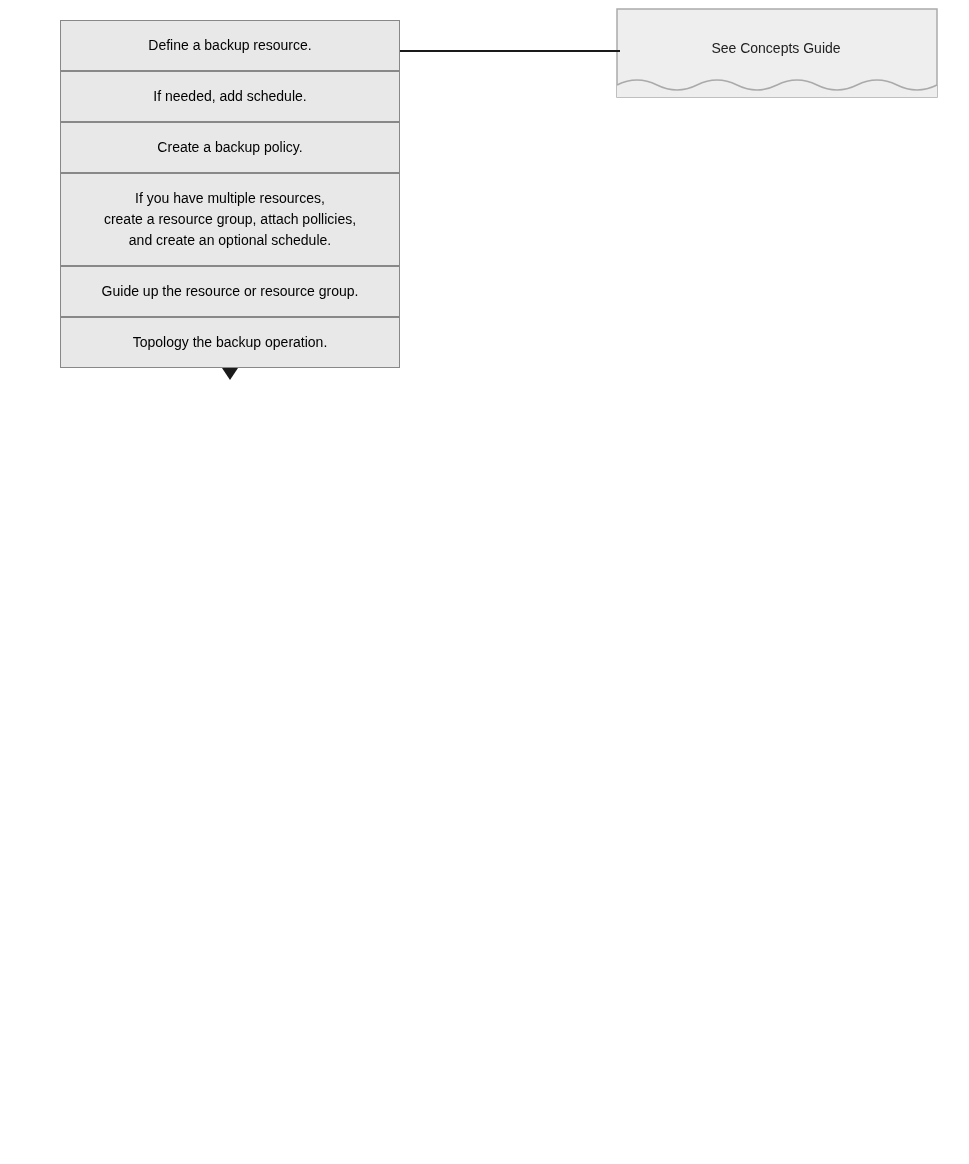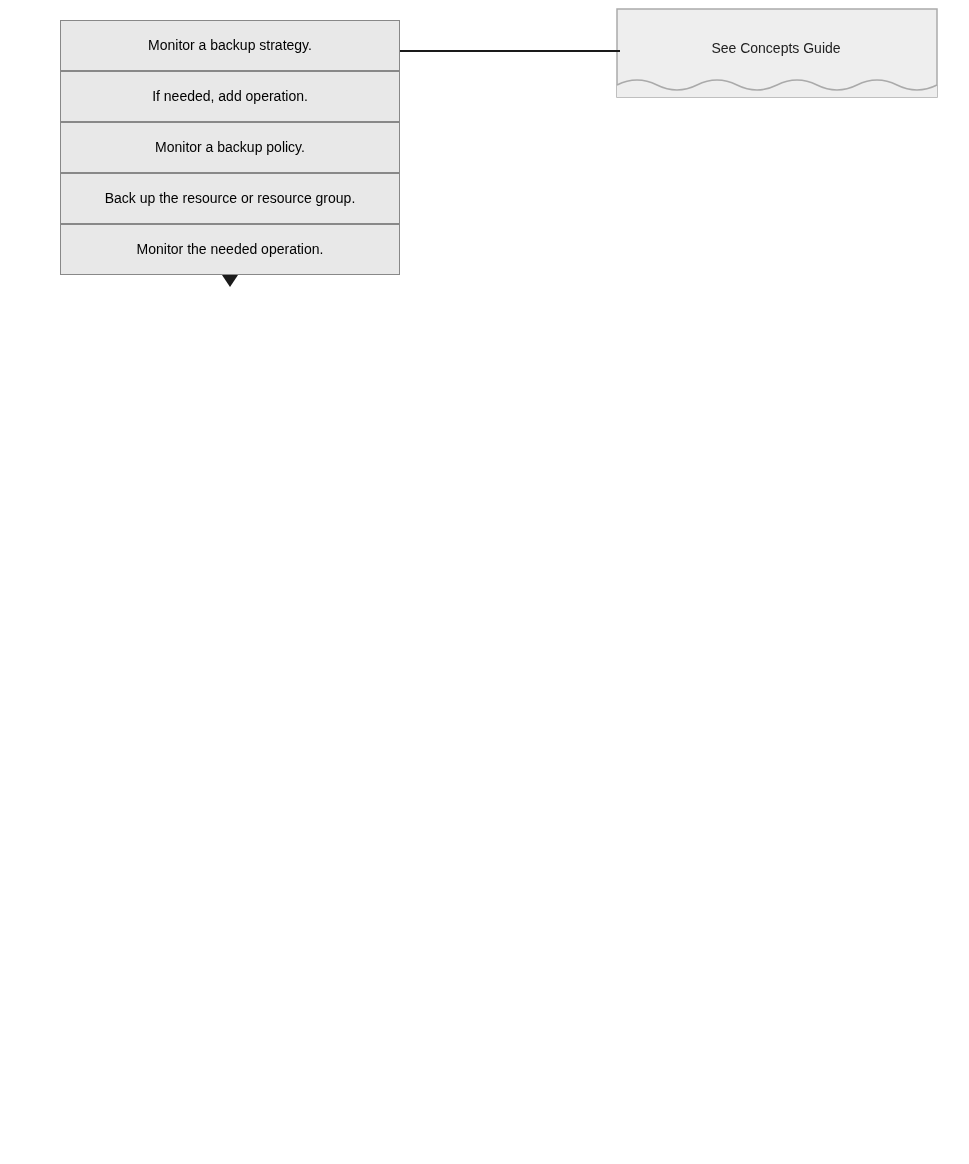--- a/index.html
+++ b/index.html
@@ -94,69 +94,72 @@
     <path d="M2,78 Q22,68 42,78 Q62,88 82,78 Q102,68 122,78 Q142,88 162,78 Q182,68 202,78 Q222,88 242,78 Q262,68 282,78 Q302,88 322,78" fill="none" stroke="#aaaaaa" stroke-width="1.5"></path>
 
     <text x="161" y="46" text-anchor="middle" font-family="Arial, sans-serif" font-size="14" fill="#222222">See Concepts Guide</text>
   </svg>
 
   <div class="connector-line"></div>
 
   <div class="flow-column">
 
     <div class="flow-box">
-      <span>Monitor a backup strategy.</span>
+      <span>Define a backup resource.</span>
     </div>
 
     <div class="arrow-down">
       <div class="arrow-line"></div>
       <div class="arrow-head"></div>
     </div>
 
 
     <div class="arrow-down">
       <div class="arrow-line"></div>
       <div class="arrow-head"></div>
     </div>
 
     <div class="flow-box">
-      <span>If needed, add operation.</span>
+      <span>If needed, add schedule.</span>
     </div>
 
     <div class="arrow-down">
       <div class="arrow-line"></div>
       <div class="arrow-head"></div>
     </div>
 
     <div class="flow-box">
-      <span>Monitor a backup policy.</span>
-    </div>
-
-    <div class="arrow-down">
-      <div class="arrow-line"></div>
-      <div class="arrow-head"></div>
-    </div>
-
-
-    <div class="arrow-down">
-      <div class="arrow-line"></div>
-      <div class="arrow-head"></div>
-    </div>
-
-    <div class="flow-box">
-      <span>Back up the resource or resource group.</span>
+      <span>Create a backup policy.</span>
     </div>
 
     <div class="arrow-down">
       <div class="arrow-line"></div>
       <div class="arrow-head"></div>
     </div>
 
     <div class="flow-box">
-      <span>Monitor the needed operation.</span>
+      <span>If you have multiple resources,<br>create a resource group, attach pollicies,<br>and create an optional schedule.</span>
+    </div>
+
+    <div class="arrow-down">
+      <div class="arrow-line"></div>
+      <div class="arrow-head"></div>
+    </div>
+
+    <div class="flow-box">
+      <span>Guide up the resource or resource group.</span>
+    </div>
+
+    <div class="arrow-down">
+      <div class="arrow-line"></div>
+      <div class="arrow-head"></div>
+    </div>
+
+    <div class="flow-box">
+      <span>Topology the backup operation.</span>
     </div>
 
     <div class="arrow-down">
       <div class="arrow-line"></div>
       <div class="arrow-head"></div>
     </div>
 
 
   </div>
 

